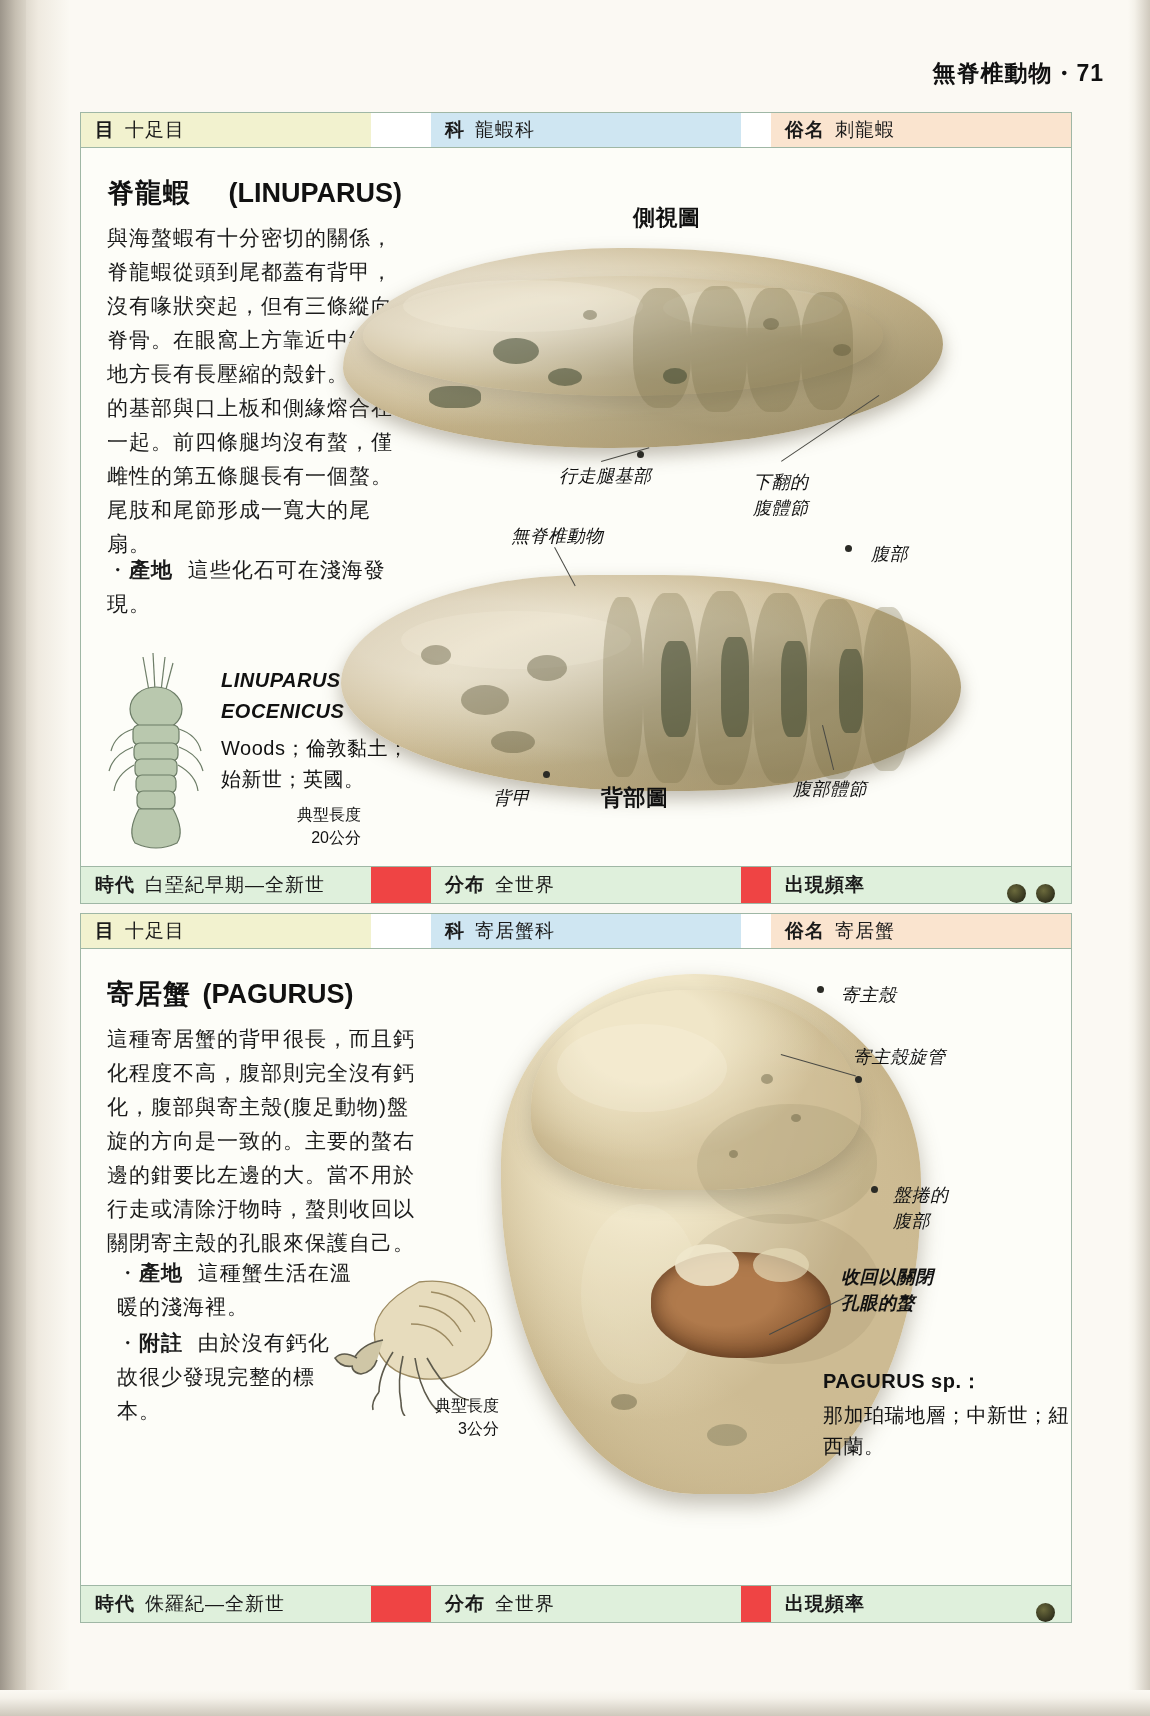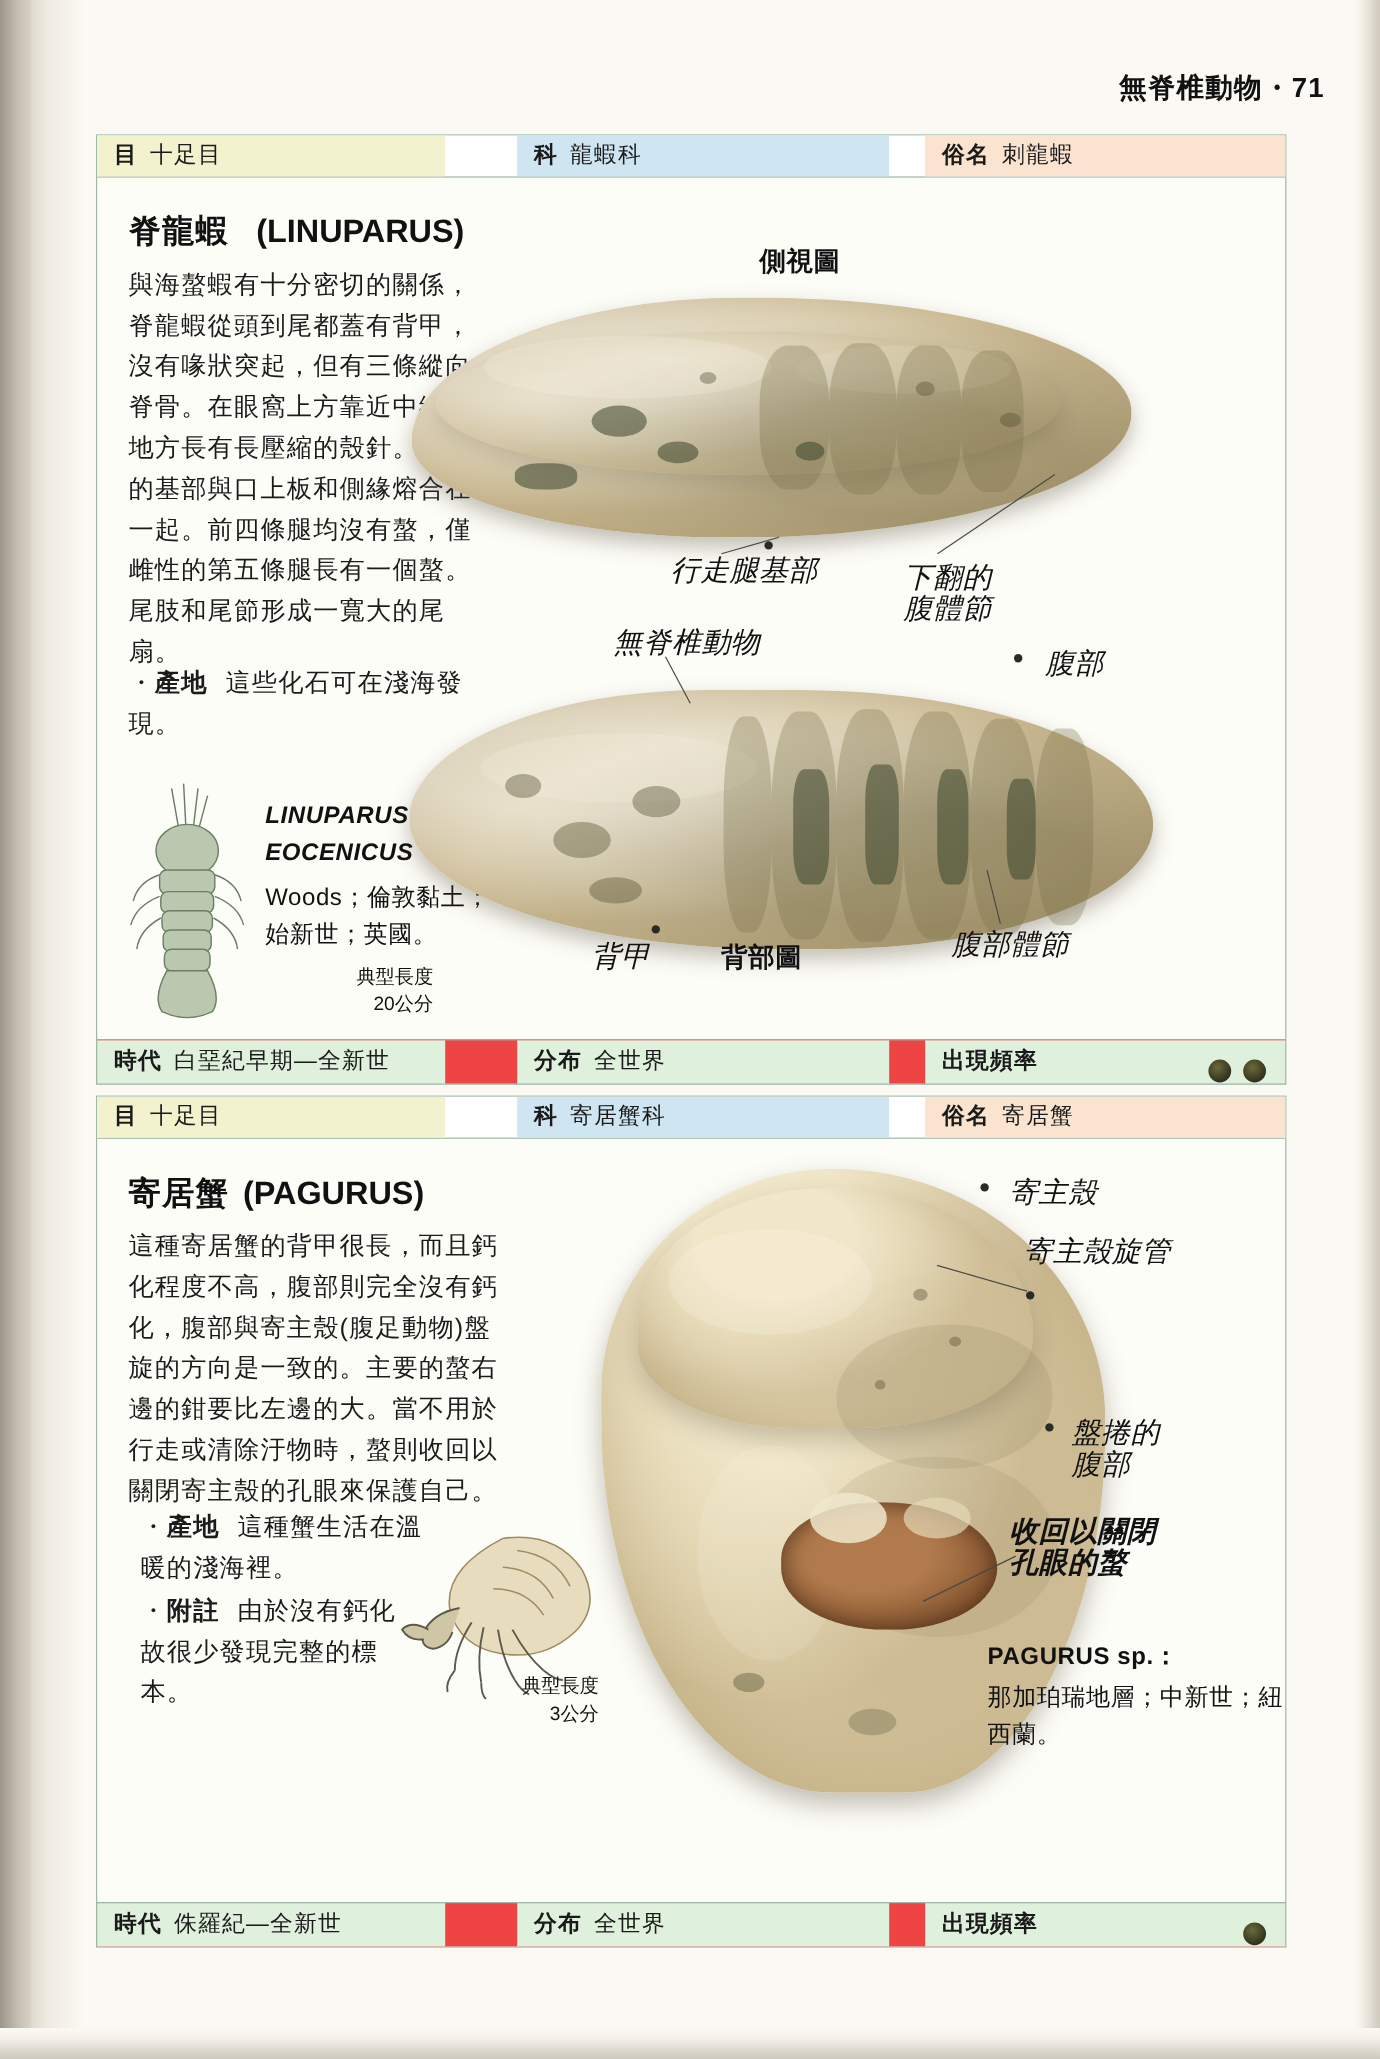--- a/index.html
+++ b/index.html
@@ -98,21 +98,21 @@
   }
   .caption-note{
     position:absolute;font-size:20px;line-height:31px;color:#111;letter-spacing:.5px;
   }
   .sizecap{
     position:absolute;font-size:16px;line-height:23px;color:#111;text-align:right;
   }
 
   
   .lab{
-    position:absolute;font-size:24px;line-height:26px;color:#111;
+    position:absolute;font-size:18px;line-height:26px;color:#111;
     font-style:italic;letter-spacing:.5px;white-space:nowrap;
   }
   .lab.big{font-size:22px;font-style:normal;font-weight:bold;}
   .leader{position:absolute;background:#4a4a44;height:1px;transform-origin:0 0;}
   .bullet{
     position:absolute;width:7px;height:7px;border-radius:50%;background:#2b2b26;
   }
 
   
   .photo{position:absolute;}
@@ -164,21 +164,21 @@
       <div class="tag tag-common">
         <span class="lbl">俗名</span><span>刺龍蝦</span>
       </div>
       <div class="tag tag-family">
         <span class="lbl">科</span><span>龍蝦科</span>
       </div>
     </div>
 
     <div class="title" style="left:26px;top:62px;">
       <span>脊龍蝦</span>
-      <span class="latin" style="margin-left:14px;">(LINUPARUS)</span>
+      <span class="latin" style="margin-left:29px;">(LINUPARUS)</span>
     </div>
 
     <div class="body" style="left:26px;top:108px;width:300px;">與海螯蝦有十分密切的關係，脊龍蝦從頭到尾都蓋有背甲，沒有喙狀突起，但有三條縱向脊骨。在眼窩上方靠近中線的地方長有長壓縮的殼針。觸鬚的基部與口上板和側緣熔合在一起。前四條腿均沒有螯，僅雌性的第五條腿長有一個螯。尾肢和尾節形成一寬大的尾扇。</div>
 
     <div class="body" style="left:26px;top:440px;width:300px;">
       <span>・</span><span class="b">產地</span>
       <span style="margin-left:8px;">這些化石可在淺海發現。</span>
     </div>
 
     <div class="engraving" style="left:22px;top:538px;">
@@ -369,21 +369,21 @@
       <div class="speck" style="left:300px;top:120px;width:12px;height:10px;"></div>
       <div class="speck" style="left:330px;top:160px;width:10px;height:8px;"></div>
       <div class="speck" style="left:268px;top:196px;width:9px;height:8px;"></div>
       <div class="speck" style="left:150px;top:440px;width:26px;height:16px;"></div>
       <div class="speckd" style="left:246px;top:470px;width:40px;height:22px;opacity:.45;"></div>
     </div>
 
     <div class="lab" style="left:760px;top:68px;">寄主殼</div>
     <div class="bullet" style="left:736px;top:72px;"></div>
 
-    <div class="lab" style="left:772px;top:117px;">寄主殼旋管</div>
+    <div class="lab" style="left:772px;top:130px;">寄主殼旋管</div>
     <div class="bullet" style="left:774px;top:162px;"></div>
     <div class="leader" style="left:700px;top:140px;width:78px;transform:rotate(16deg);"></div>
 
     <div class="lab" style="left:812px;top:268px;white-space:pre-line;">盤捲的
 腹部</div>
     <div class="bullet" style="left:790px;top:272px;"></div>
 
     <div class="lab" style="left:760px;top:350px;white-space:pre-line;font-weight:bold;">收回以關閉
 孔眼的螯</div>
     <div class="leader" style="left:688px;top:420px;width:86px;transform:rotate(-26deg);"></div>

